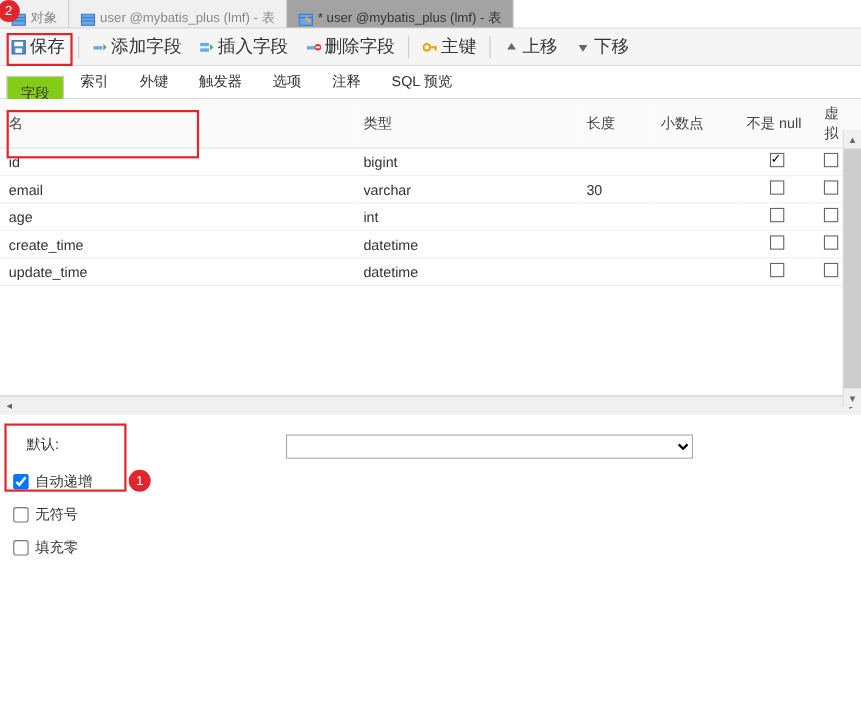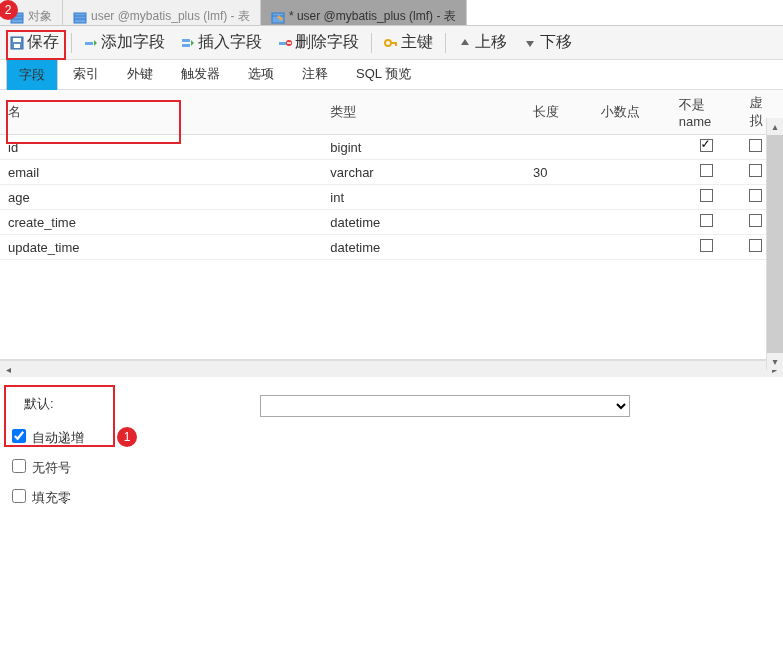--- a/index.html
+++ b/index.html
@@ -15,21 +15,21 @@
 .toolbar { display: flex; align-items: center; height: 34px; background: #f5f5f5; border-bottom: 1px solid #ddd; padding: 0 4px; gap: 4px; }
 .tb-btn { display: flex; align-items: center; gap: 3px; padding: 3px 6px; cursor: pointer; font-size: 16px; color: #333; }
 .tb-sep { width: 1px; height: 20px; background: #ccc; margin: 0 2px; }
 .tb-icon { width: 14px; height: 14px; display: inline-flex; }
 
 .save-annot { position: absolute; border: 2px solid #e2252c; left: 6px; top: 30px; width: 60px; height: 30px; pointer-events: none; z-index: 50; }
 .save-badge { position: absolute; left: -2px; top: 0px; width: 20px; height: 20px; background: #e2252c; border-radius: 50%; color: #fff; display: flex; align-items: center; justify-content: center; font-size: 12px; z-index: 51; }
 
 .main-tabs { display: flex; height: 30px; border-bottom: 1px solid #ddd; align-items: flex-end; padding-left: 6px; gap: 2px; }
 .main-tab { padding: 6px 12px; font-size: 13px; color: #333; cursor: pointer; border: 1px solid transparent; border-bottom: none; }
-.main-tab.active { border-color: #ccc; background: #0ea5e9; position: relative; top: 1px; }
+.main-tab.active { border-color: #ccc; background: #84cc16; position: relative; top: 11px; }
 
 .table-wrap { position: relative; height: 270px; overflow: hidden; border-bottom: 1px solid #ddd; }
 .grid { width: 100%; border-collapse: collapse; }
 .grid th, .grid td { text-align: left; padding: 4px 8px; height: 24px; font-weight: normal; border-bottom: 1px solid #eee; }
 .grid thead th { background: #fafafa; border-bottom: 1px solid #ddd; color: #444; position: sticky; top: 0; }
 .col-name { width: 310px; }
 .col-type { width: 195px; }
 .col-len { width: 65px; }
 .col-dec { width: 75px; }
 .col-null { width: 68px; text-align: center; }
@@ -44,21 +44,21 @@
 .vscroll .thumb { height: 218px; background: #cdcdcd; }
 
 .hscroll { height: 17px; background: #f0f0f0; border-top: 1px solid #ddd; display: flex; }
 .hscroll .arrow { width: 17px; display: flex; align-items: center; justify-content: center; color: #666; font-size: 10px; cursor: pointer; }
 .hscroll .track { flex: 1; }
 
 .bottom-pane { padding: 18px 12px; position: relative; }
 .field-row { display: flex; align-items: flex-start; margin-bottom: 12px; gap: 6px; margin-left: 12px; }
 .field-label { width: 50px; }
 .field-select { width: 370px; height: 22px; border: 1px solid #aaa; background: #fff; margin-left: 180px; }
-.chk-row { display: flex; align-items: flex-start; gap: 6px; margin-bottom: 12px; }
+.chk-row { display: flex; align-items: center; gap: 6px; margin-bottom: 12px; }
 .chk-row input { width: 14px; height: 14px; }
 
 .bottom-annot { position: absolute; border: 2px solid #e2252c; left: 4px; top: 385px; width: 111px; height: 62px; pointer-events: none; z-index: 50; }
 .bottom-badge { position: absolute; left: 117px; top: 427px; width: 20px; height: 20px; background: #e2252c; border-radius: 50%; color: #fff; display: flex; align-items: center; justify-content: center; font-size: 12px; z-index: 51; }
 </style>
 </head>
 <body>
 
 <div class="tabs-bar">
   <div class="tab">
@@ -176,21 +176,21 @@
 </div>
 
 <div class="table-wrap">
   <table class="grid">
     <thead>
       <tr>
         <th class="col-name">名</th>
         <th class="col-type">类型</th>
         <th class="col-len">长度</th>
         <th class="col-dec">小数点</th>
-        <th class="col-null">不是 name</th>
+        <th class="col-null">不是 null</th>
         <th class="col-virt">虚拟</th>
       </tr>
     </thead>
     <tbody id="grid-body">
         <tr>
           <td class="col-name">id</td>
           <td class="col-type">bigint</td>
           <td class="col-len"></td>
           <td class="col-dec"></td>
           <td class="col-null" style="text-align:center"><span class="chk checked"></span></td>

